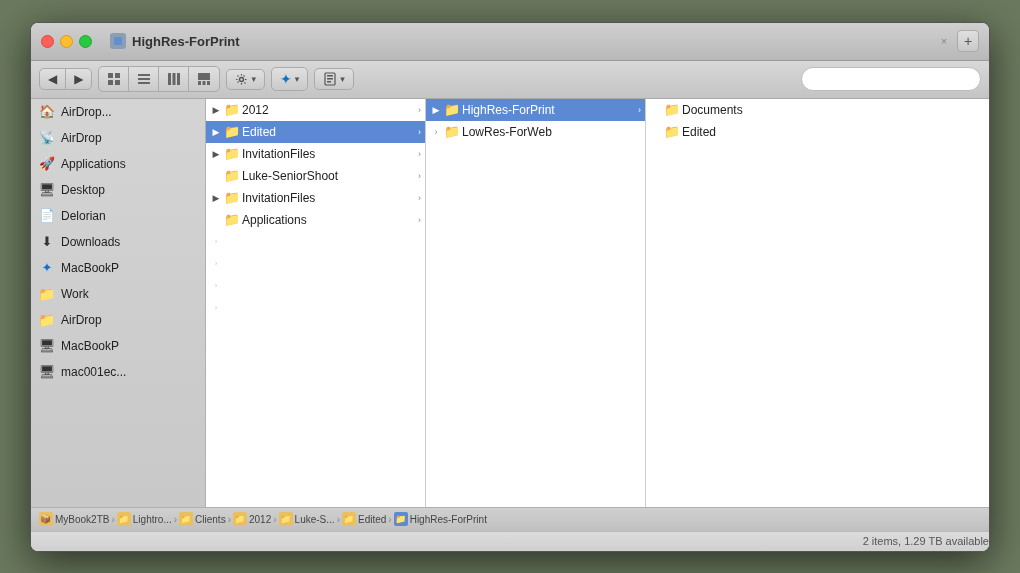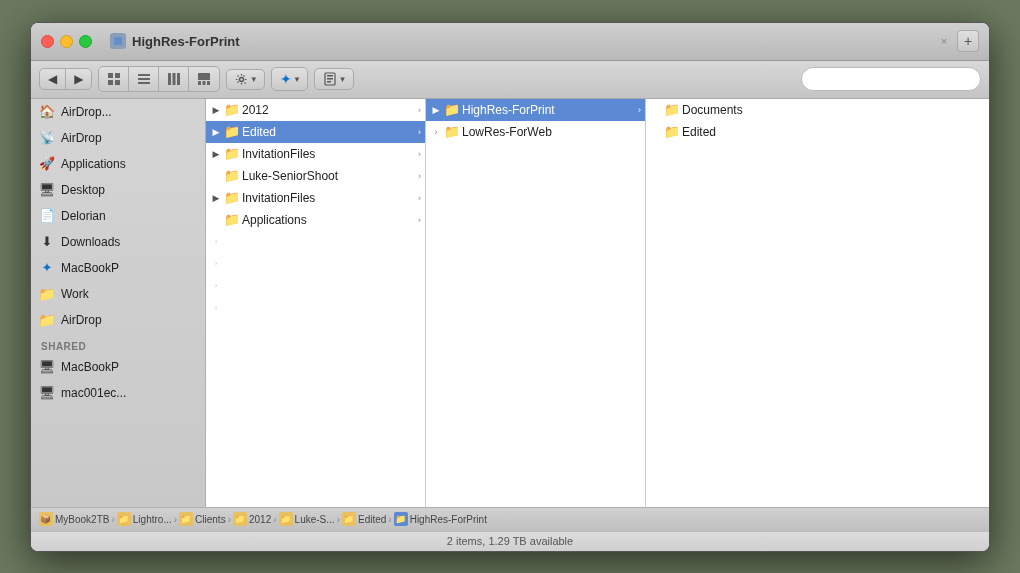--- a/index.html
+++ b/index.html
@@ -347,21 +347,21 @@
       color: #888;
     }
 
     
     .status-bar {
       height: 20px;
       background: linear-gradient(180deg, #dcdcdc 0%, #d0d0d0 100%);
       border-top: 1px solid #bbb;
       display: flex;
       align-items: center;
-      justify-content: center;
+      justify-content: flex-end;
       font-size: 11px;
       color: #555;
       flex-shrink: 0;
     }
     .folder-yellow { color: #dba830; }
   </style>
 </head>
 <body>
 
 <div class="window">
@@ -482,21 +482,20 @@
         <span class="sidebar-item-label">MacBookP</span>
       </div>
       <div class="sidebar-item">
         <div class="sidebar-item-icon" style="font-size:14px; color:#8899aa">📁</div>
         <span class="sidebar-item-label">Work</span>
       </div>
       <div class="sidebar-item">
         <div class="sidebar-item-icon" style="font-size:14px; color:#8899aa">📁</div>
         <span class="sidebar-item-label">AirDrop</span>
       </div>
-      <div class="sidebar-section-header">SHARED</div>
       <div class="sidebar-item">
         <div class="sidebar-item-icon">🖥</div>
         <span class="sidebar-item-label">MacBookP</span>
       </div>
       <div class="sidebar-item">
         <div class="sidebar-item-icon">🖥</div>
         <span class="sidebar-item-label">mac001ec...</span>
       </div>
     </div>
 

